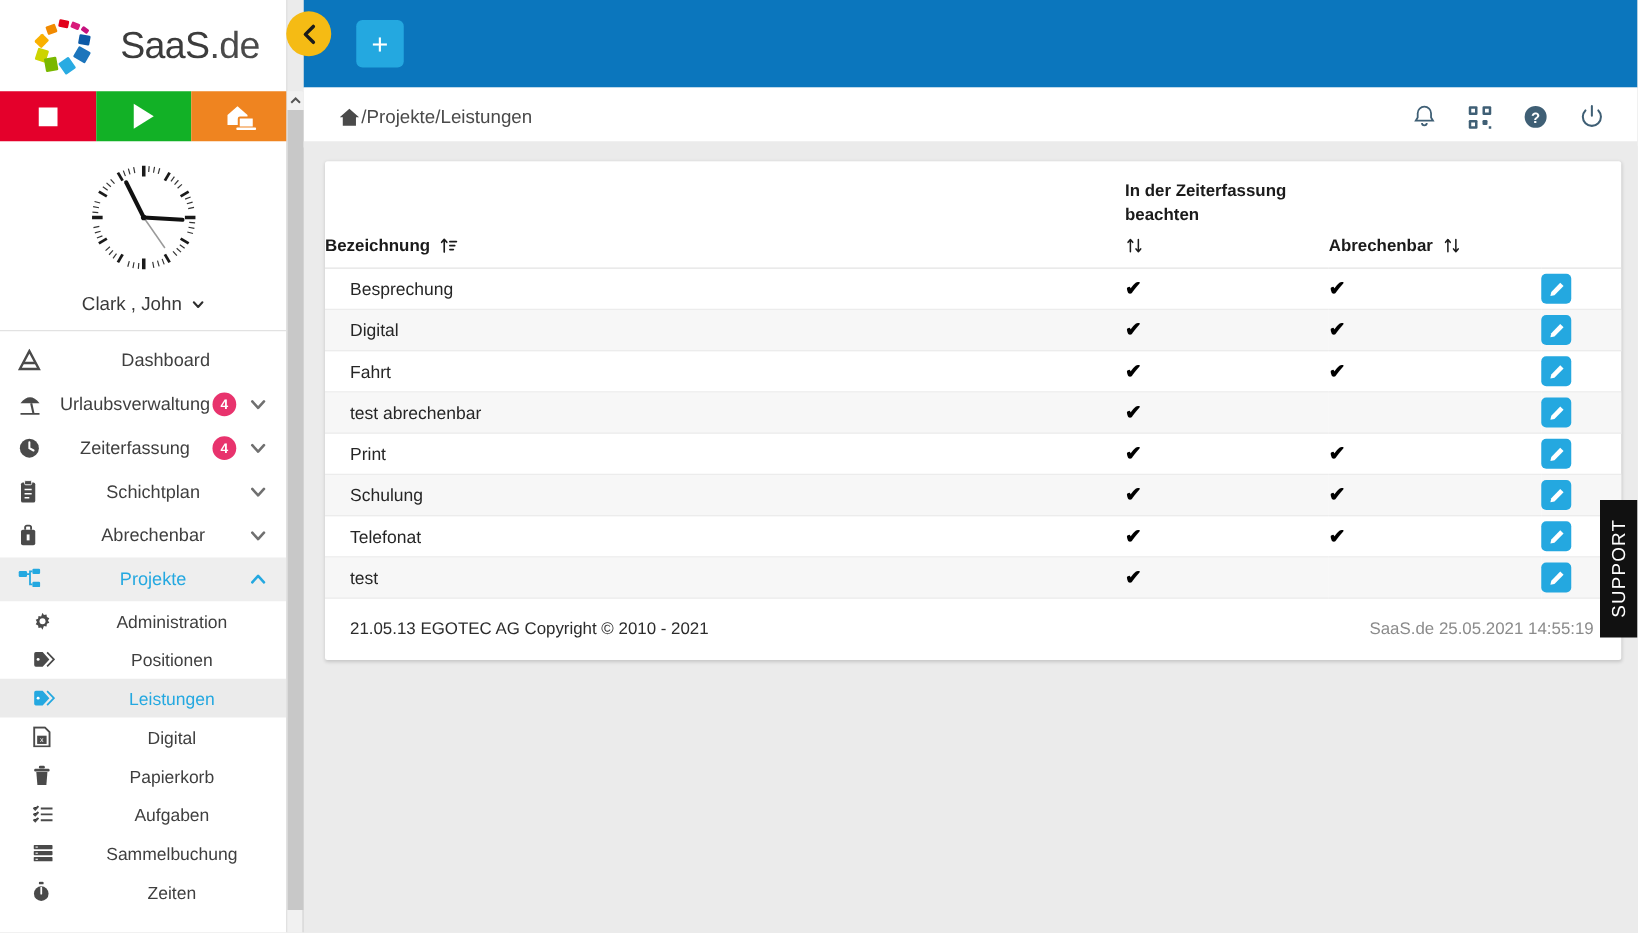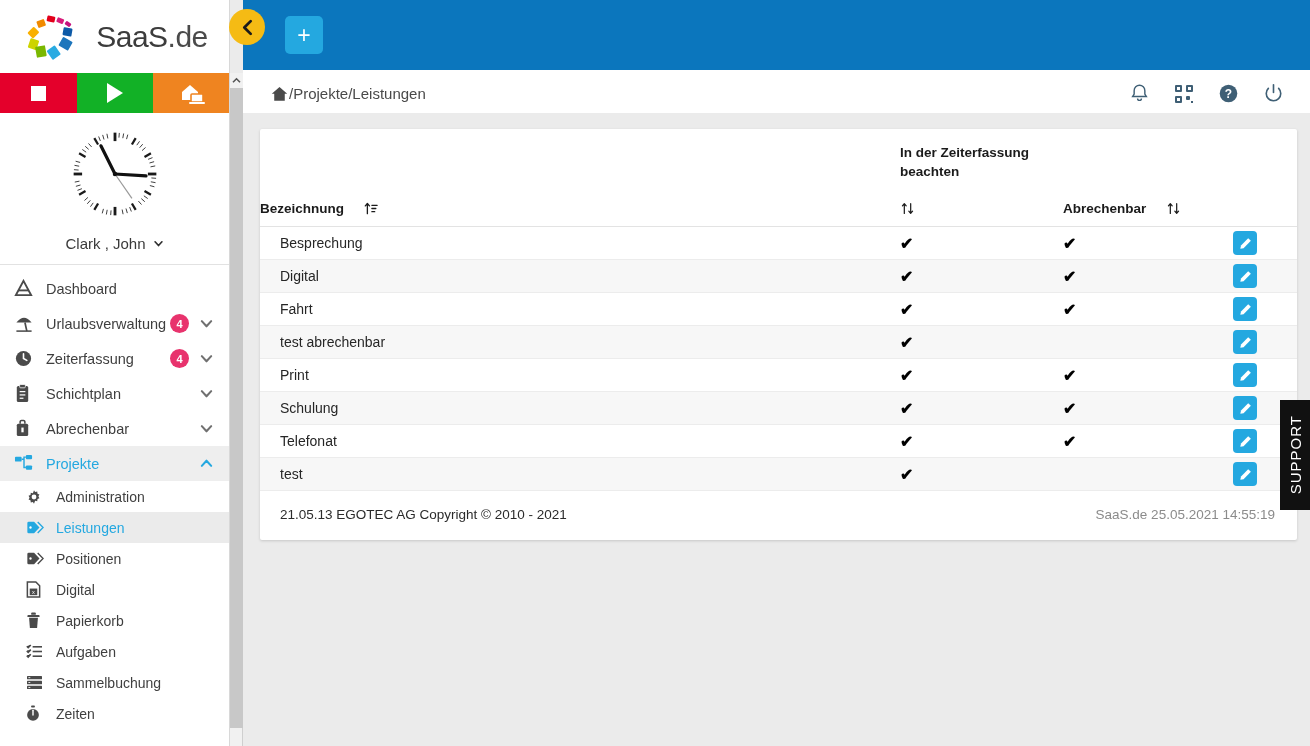--- a/index.html
+++ b/index.html
@@ -41,21 +41,21 @@
   .clock { width:94px; height:94px; position:relative; }
   .username { margin-top:14px; font-size:15px; color:#3a3a3a; display:flex; align-items:center; gap:7px; cursor:pointer;}
   .chev-sm { width:11px; height:11px; }
 
   .nav { padding-top:6px; }
   .nav-item {
     display:flex; align-items:center; height:35px; padding:0 10px 0 14px;
     font-size:14.5px; color:#3f3f3f; cursor:pointer; position:relative;
   }
   .nav-item .ico { width:26px; display:flex; align-items:center; justify-content:flex-start; flex:0 0 26px; }
-  .nav-item .lbl { flex:1; padding-left:6px; white-space:nowrap; }
+  .nav-item .lbl { flex:1; padding-left:6px; white-space:nowrap;text-align:center; }
   .nav-item .badge {
     background:#e8336d; color:#fff; font-size:11px; font-weight:bold;
     width:19px; height:19px; border-radius:50%;
     display:flex; align-items:center; justify-content:center; margin-right:10px;
   }
   .nav-item .chev { width:15px; height:15px; flex:0 0 15px; margin-right:5px;}
   .nav-item.active { background:#eeeeee; }
   .nav-item.active .lbl { color:#24a8e0; }
   .nav-item.sub { padding-left:26px; font-size:14px; height:31px; }
   .nav-item.sub .ico { flex:0 0 24px; }
@@ -107,21 +107,21 @@
   .card {
     position:absolute; left:17px; top:16px; width:1037px;
     background:#fff; box-shadow:0 1px 3px rgba(0,0,0,.16); border-radius:2px;
   }
   .tbl { width:100%; border-collapse:collapse; }
   .tbl th {
     text-align:left; font-size:13.5px; color:#1b1b1b; font-weight:bold;
     padding:14px 0 10px; vertical-align:bottom;
     border-bottom:1px solid #e3e3e3;
   }
-  .th-inner { display:flex; align-items:flex-end; gap:20px; }
+  .th-inner { display:flex; align-items:flex-end; gap:8px; }
   .th-name { padding-left:20px; width:640px; }
   .th-zeit { width:163px; }
   .th-abr  { width:170px; }
   .th-act  { width:64px; }
   .sorticon { display:inline-flex; align-self:flex-end; }
   .tbl td {
     font-size:14px; color:#262626; padding:0; height:33px;
     border-bottom:1px solid #ececec; vertical-align:middle;
   }
   .tbl tr.alt td { background:#f7f7f7; }
@@ -357,40 +357,40 @@
       <div class="nav-item sub">
         <span class="ico">
           <svg width="16" height="16" viewBox="0 0 20 20">
               <path d="M10 1.5 l1.4 2.2 2.6-.5.4 2.6 2.4 1.1-1.3 2.3 1.3 2.3-2.4 1.1-.4 2.6-2.6-.5L10 18.5 8.6 16.3l-2.6.5-.4-2.6-2.4-1.1 1.3-2.3-1.3-2.3 2.4-1.1.4-2.6 2.6.5z" fill="#4a4a4a"></path>
               <circle cx="10" cy="10" r="3" fill="#fff"></circle>
             </svg>
         </span>
         <span class="lbl">Administration</span>
       </div>
 
+      <div class="nav-item sub">
+        <span class="ico">
+          <svg width="18" height="15" viewBox="0 0 20 16">
+              <path d="M1.5 3 A1.5 1.5 0 0 1 3 1.5 H9 L15 8 L9 14.5 H3 A1.5 1.5 0 0 1 1.5 13 Z" fill="#4a4a4a"></path>
+              <circle cx="5" cy="8" r="1.3" fill="#fff"></circle>
+              <path d="M13 1.8 L19 8 L13 14.2" fill="none" stroke="#4a4a4a" stroke-width="1.5"></path>
+            </svg>
+        </span>
+        <span class="lbl">Positionen</span>
+      </div>
+
       <div class="nav-item sub active">
         <span class="ico">
           <svg width="18" height="15" viewBox="0 0 20 16">
               <path d="M1.5 3 A1.5 1.5 0 0 1 3 1.5 H9 L15 8 L9 14.5 H3 A1.5 1.5 0 0 1 1.5 13 Z" fill="#24a8e0"></path>
               <circle cx="5" cy="8" r="1.3" fill="#fff"></circle>
               <path d="M13 1.8 L19 8 L13 14.2" fill="none" stroke="#24a8e0" stroke-width="1.5"></path>
             </svg>
         </span>
         <span class="lbl">Leistungen</span>
-      </div>
-
-      <div class="nav-item sub">
-        <span class="ico">
-          <svg width="18" height="15" viewBox="0 0 20 16">
-              <path d="M1.5 3 A1.5 1.5 0 0 1 3 1.5 H9 L15 8 L9 14.5 H3 A1.5 1.5 0 0 1 1.5 13 Z" fill="#4a4a4a"></path>
-              <circle cx="5" cy="8" r="1.3" fill="#fff"></circle>
-              <path d="M13 1.8 L19 8 L13 14.2" fill="none" stroke="#4a4a4a" stroke-width="1.5"></path>
-            </svg>
-        </span>
-        <span class="lbl">Positionen</span>
       </div>
 
       <div class="nav-item sub">
         <span class="ico">
           <svg width="15" height="17" viewBox="0 0 15 18">
               <path d="M1 1 H10 L14 5 V17 H1 Z" fill="none" stroke="#4a4a4a" stroke-width="1.6"></path>
               <rect x="3.5" y="8" width="8" height="7" fill="#4a4a4a"></rect>
               <text x="7.5" y="13.6" font-size="6" fill="#fff" text-anchor="middle" font-family="Liberation Sans, sans-serif">x</text>
             </svg>
         </span>

